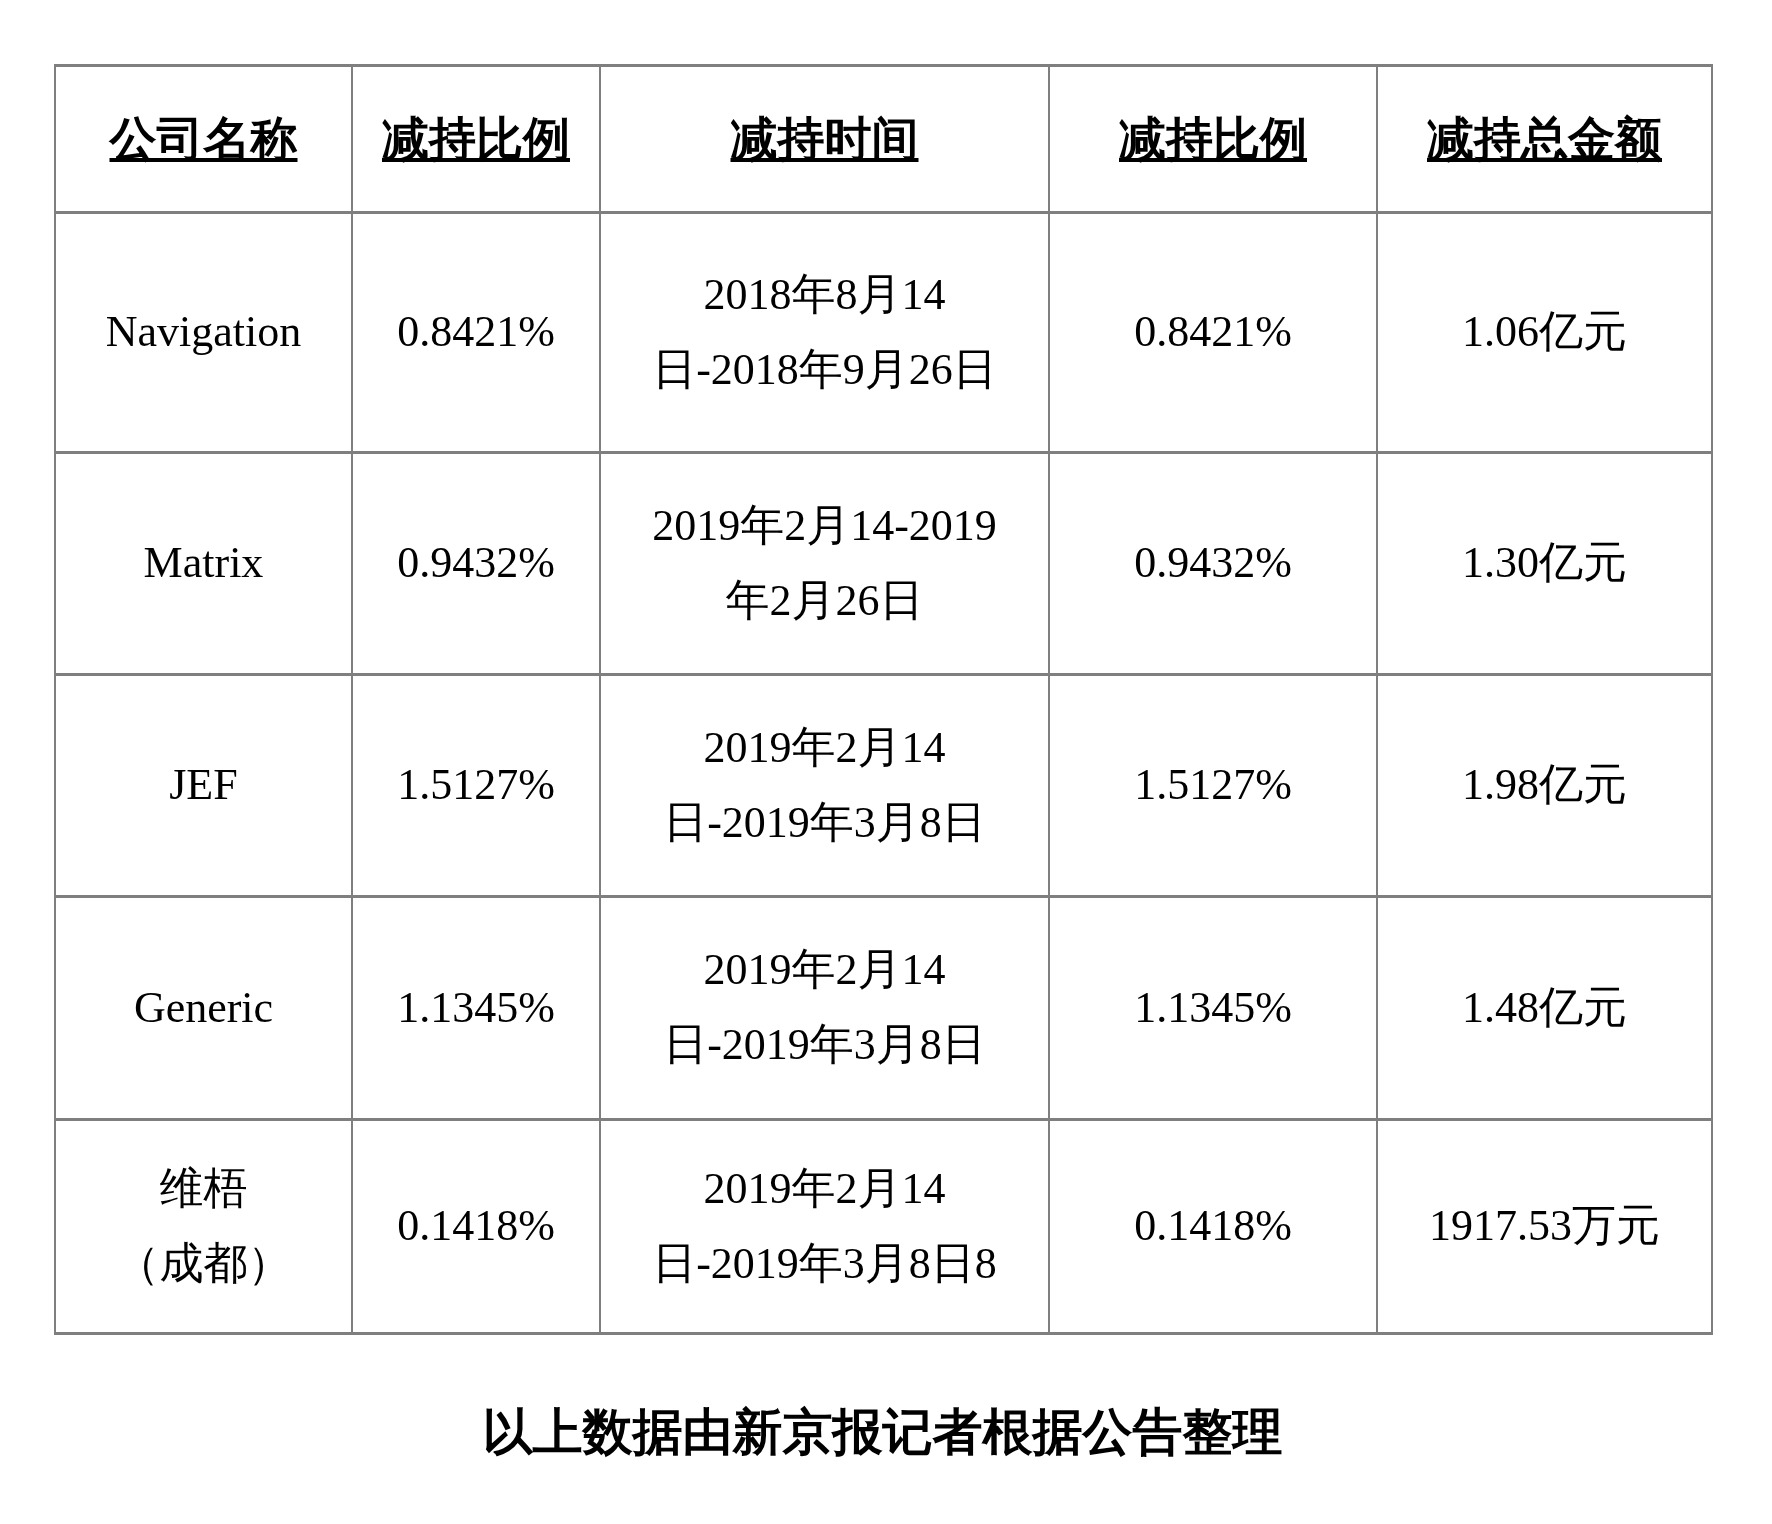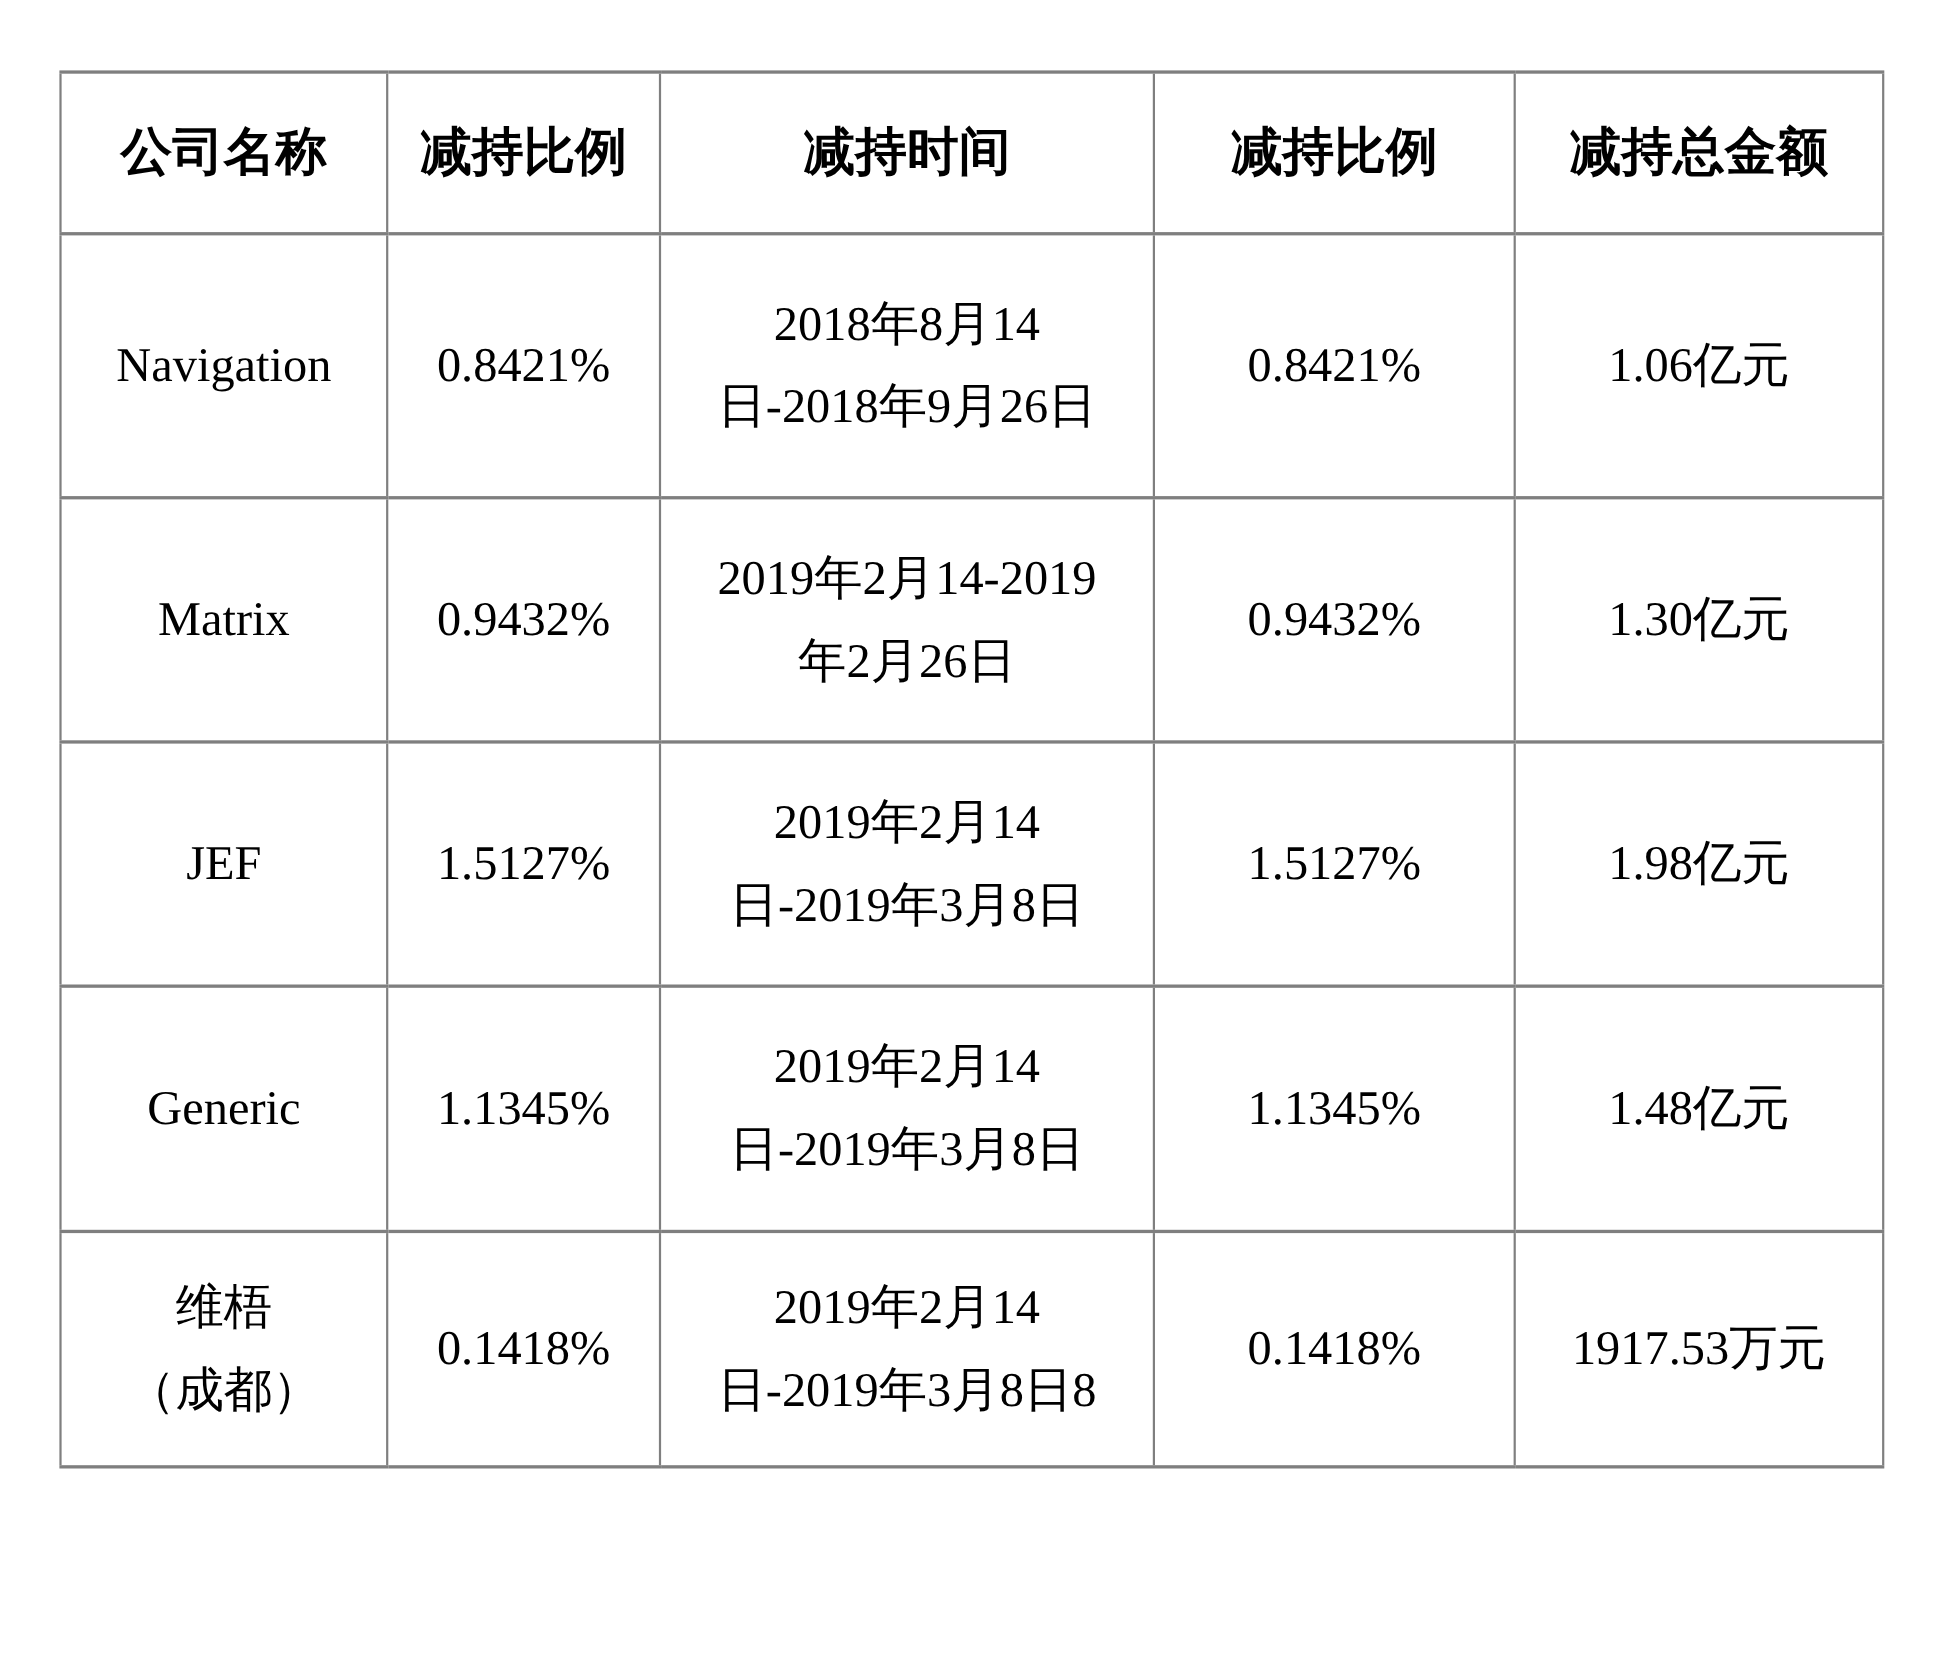--- a/index.html
+++ b/index.html
@@ -41,20 +41,21 @@
   .datatable thead tr { height: 147px; }
   .datatable tbody tr.r0 { height: 240px; margin-top: 47px; }
   .datatable tbody tr.r1 { height: 222px; }
   .datatable tbody tr.r2 { height: 222px; margin-left: 48px; }
   .datatable tbody tr.r3 { height: 223px; margin-top: 36px; }
   .datatable tbody tr.r4 { height: 214px; margin-left: 23px; }
   .datatable th {
     font-size: 47px;
     font-weight: bold;
     line-height: 1.2;
+    text-decoration: underline;
   }
   .datatable td {
     font-size: 44px;
     font-weight: normal;
     line-height: 1.7;
   }
   .footnote {
     position: absolute;
     top: 1400px;
     left: 54px;
@@ -125,14 +126,15 @@
 （成都）</td>
         <td>0.1418%</td>
         <td>2019年2月14
 日-2019年3月8日8</td>
         <td>0.1418%</td>
         <td>1917.53万元</td>
       </tr>
     </tbody>
   </table>
 
+  <div class="footnote">以上数据由新京报记者根据公告整理</div>
 
 </div>
 
 </body></html>

